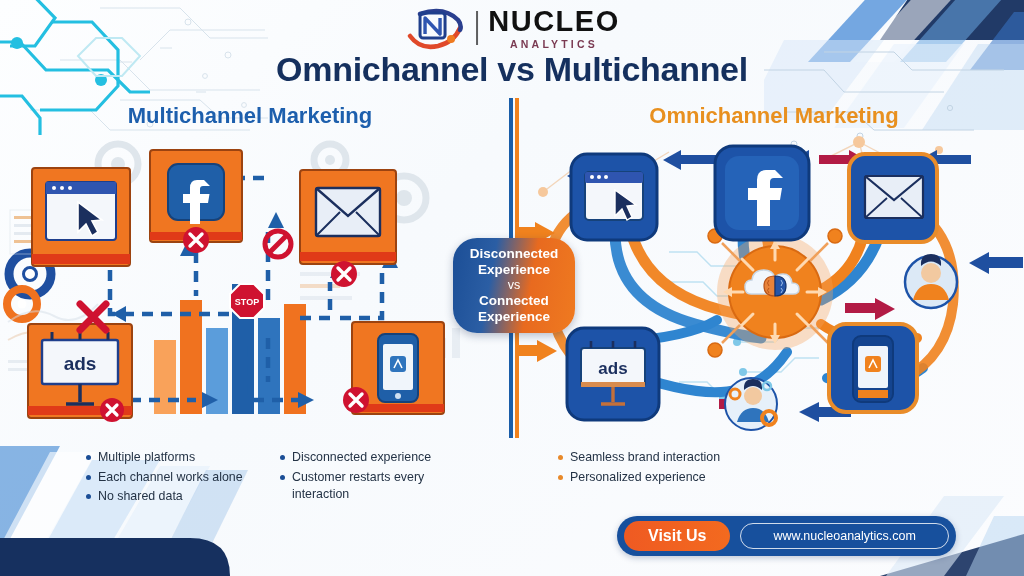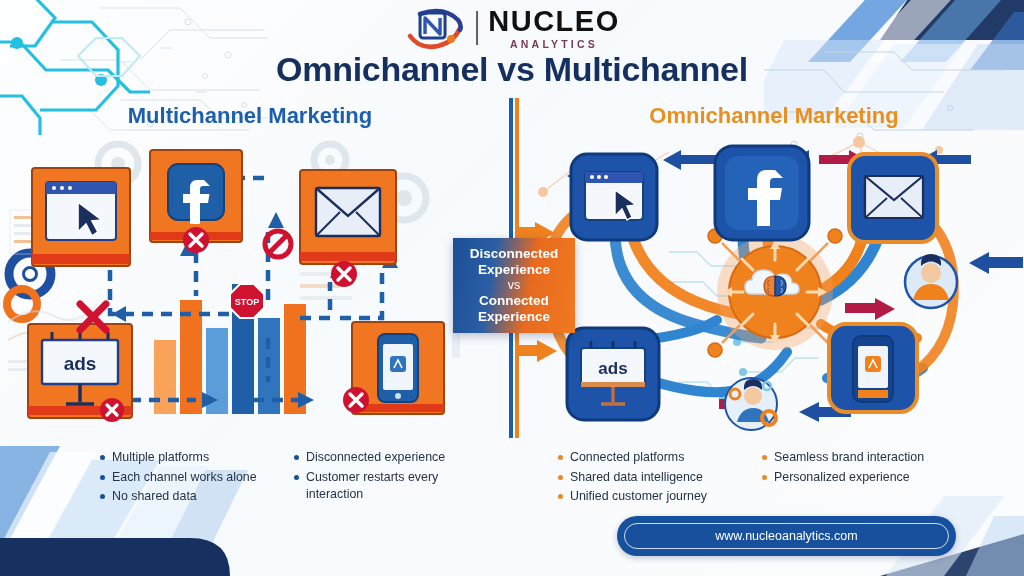--- a/index.html
+++ b/index.html
@@ -40,21 +40,21 @@
 
   
   .divider { position: absolute; top: 98px; left: 509px; width: 10px; height: 340px; }
   .divider i { position: absolute; top: 0; width: 4px; height: 100%; display: block; }
   .divider .d-blue { left: 0; background: #1a5da8; }
   .divider .d-orange { left: 6px; background: #f0821e; }
 
   
   .center-badge {
     position: absolute; left: 453px; top: 238px; width: 122px; height: 95px;
-    border-radius: 0;
+    border-radius: 24px;
     background: linear-gradient(100deg,#1b4e96 0%,#2b5ea4 32%,#e86a1f 62%,#ef7a20 100%);
     color: #fff; display: flex; flex-direction: column; align-items: center;
     justify-content: center; text-align: center; line-height: 1.18;
     font-size: 13.5px; font-weight: 800; z-index: 40;
     box-shadow: 0 3px 9px rgba(20,40,80,.28);
   }
   .center-badge span { display: block; }
   .center-badge .vs { font-weight: 400; font-size: 12.5px; }
 
   
@@ -63,21 +63,21 @@
   .panel-right { left: 519px; width: 505px; }
   .panel svg { position: absolute; inset: 0; }
 
   
   .bullets { position: absolute; display: flex; gap: 14px; }
   .bullets ul { list-style: none; }
   .bullets li { position: relative; padding-left: 14px; font-size: 12.4px;
       color: #243346; line-height: 1.42; margin-bottom: 2px; }
   .bullets li::before { content: ""; position: absolute; left: 2px; top: 6px;
       width: 5px; height: 5px; border-radius: 50%; }
-  .b-left { left: 98px; top: 449px; }
+  .b-left { left: 84px; top: 449px; }
   .b-left li::before { background: #1b4e96; }
   .b-left ul:first-child { width: 180px; }
   .b-left ul:last-child { width: 175px; }
   .b-right { left: 556px; top: 449px; }
   .b-right li::before { background: #e8892a; }
   .b-right ul:first-child { width: 190px; }
   .b-right ul:last-child { width: 180px; }
 
   
   .cta { position: absolute; left: 617px; top: 516px; width: 339px; height: 40px;
@@ -527,27 +527,23 @@
       <li>No shared data</li>
     </ul>
     <ul>
       <li>Disconnected experience</li>
       <li>Customer restarts every interaction</li>
     </ul>
   </div>
 
   <div class="bullets b-right">
     <ul>
-      <li>Connected platforms</li>
-      <li>Shared data intelligence</li>
-      <li>Unified customer journey</li>
-    </ul>
-    <ul>
       <li>Seamless brand interaction</li>
       <li>Personalized experience</li>
     </ul>
   </div>
 
   <div class="cta">
+    <button class="cta-btn">Visit Us</button>
     <div class="cta-url">www.nucleoanalytics.com</div>
   </div>
 
 </div>
 
 </body></html>

